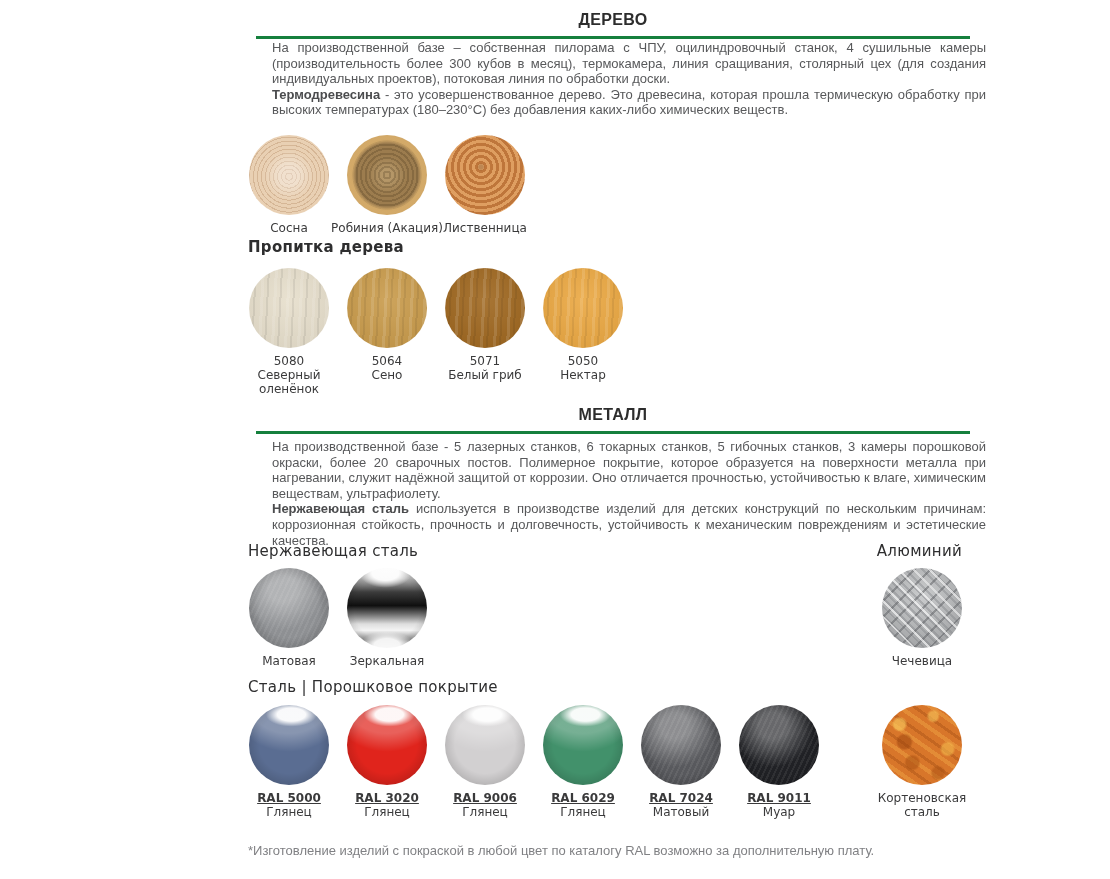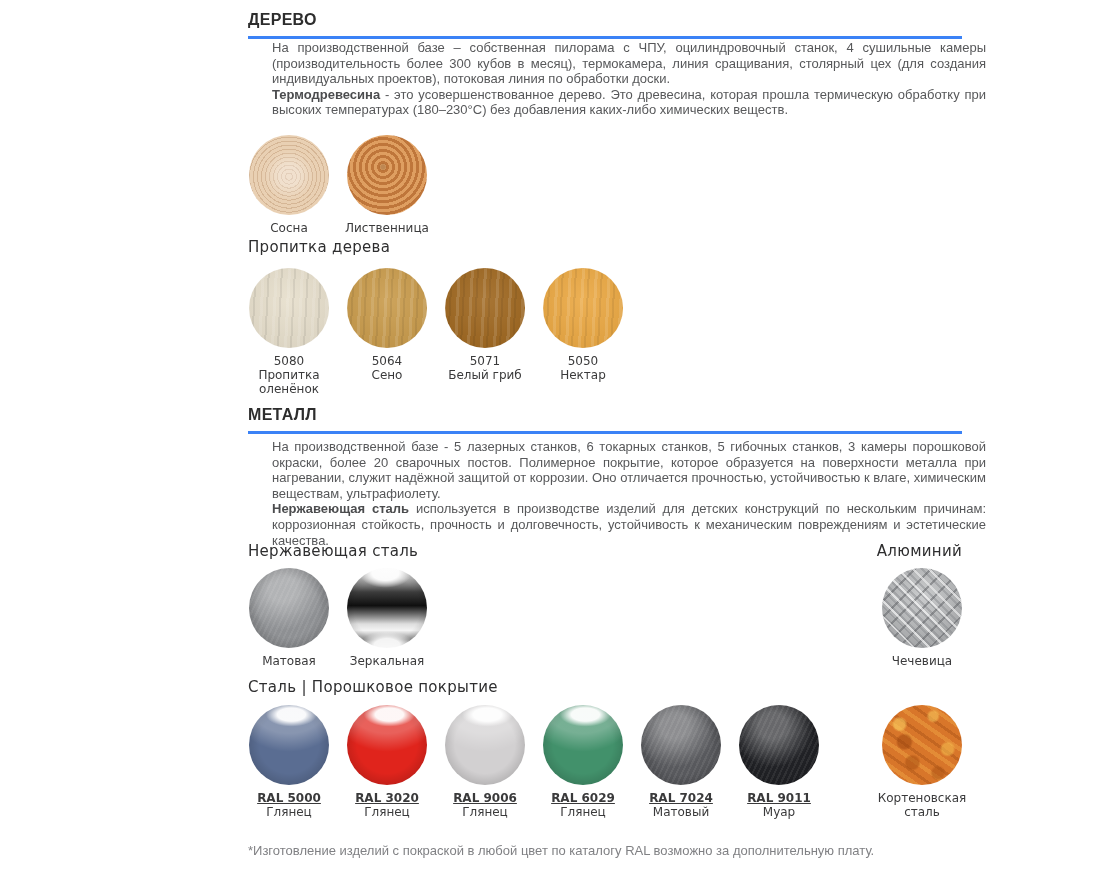--- a/index.html
+++ b/index.html
@@ -1,38 +1,38 @@
 <!DOCTYPE html>
 <html><head>
 <meta charset="utf-8">
 <style>
   html,body { margin:0; padding:0; background:#ffffff; }
   .page { position:relative; width:1110px; height:879px; background:#ffffff;
           font-family:"Liberation Sans",sans-serif; overflow:hidden; }
   .content { position:absolute; left:248px; top:0; width:714px; height:879px; }
 
   
-  .section-title { position:absolute; left:0; width:100%;
+  .section-title { position:absolute; left:8px; width:100%;
     font:bold 16px/18px "Liberation Sans",sans-serif; color:#2d2d2d;
-    letter-spacing:.3px; padding-bottom:7px; border-bottom:3px solid #3b82f6; box-sizing:border-box; }
+    letter-spacing:.3px; padding-bottom:7px; border-bottom:3px solid #15803d; box-sizing:border-box;text-align:center; }
   #wood-title  { top:11px; }
   #metal-title { top:406px; }
 
   
   .body-text { position:absolute; left:0; width:100%;
     font:13px/15.6px "Liberation Sans",sans-serif; color:#57585a; text-align:justify;margin-left:24px; }
   #wood-text  { top:40px; }
   #metal-text { top:439px; }
   .body-text p { margin:0; }
   .body-text b { color:#4b4c4e; }
 
   
   .sub-title { position:absolute; font:15px/17px "DejaVu Sans",sans-serif;
     color:#2e2e2f; letter-spacing:.3px; }
-  #impregnation-title { top:239px; left:0; }
+  #impregnation-title { top:239px; left:0;font-weight:bold; }
   #stainless-title    { top:543px; left:0; }
   #aluminum-title     { top:543px; right:0; text-align:right; }
   #powder-title       { top:679px; left:0; }
 
   
   .row { position:absolute; left:1px; display:flex; gap:18px; }
   #wood-row         { top:135px; }
   #impregnation-row { top:268px; }
   #stainless-row    { top:568px; }
   #powder-row       { top:705px; }
@@ -117,33 +117,37 @@
       <p>На производственной базе – собственная пилорама с ЧПУ, оцилиндровочный станок, 4 сушильные камеры (производительность более 300 кубов в месяц), термокамера, линия сращивания, столярный цех (для создания индивидуальных проектов), потоковая линия по обработки доски.</p>
       <p><b>Термодревесина</b><span> - это усовершенствованное дерево. Это древесина, которая прошла термическую обработку при высоких температурах (180–230°С) без добавления каких-либо химических веществ.</span></p>
     </div>
 
     <div class="row" id="wood-row">
       <div class="swatch">
         <div class="circle wood-pine" style="background-color: rgb(233, 208, 179);"></div>
         <div class="swatch-label">Сосна</div>
       </div>
       <div class="swatch">
+        <div class="circle wood-robinia" style="background-color: rgb(156, 124, 78);"></div>
+        <div class="swatch-label">Робиния (Акация)</div>
+      </div>
+      <div class="swatch">
         <div class="circle wood-larch" style="background-color: rgb(208, 132, 69);"></div>
         <div class="swatch-label">Лиственница</div>
       </div>
     </div>
 
     <div class="sub-title" id="impregnation-title">Пропитка дерева</div>
 
     <div class="row" id="impregnation-row">
       <div class="swatch">
         <div class="circle stain" style="background-color: rgb(230, 222, 203);"></div>
         <div class="swatch-label narrow">
           <div class="code-line">5080</div>
-          <div>Пропитка оленёнок</div>
+          <div>Северный оленёнок</div>
         </div>
       </div>
       <div class="swatch">
         <div class="circle stain" style="background-color: rgb(200, 154, 74);"></div>
         <div class="swatch-label narrow">
           <div class="code-line">5064</div>
           <div>Сено</div>
         </div>
       </div>
       <div class="swatch">

